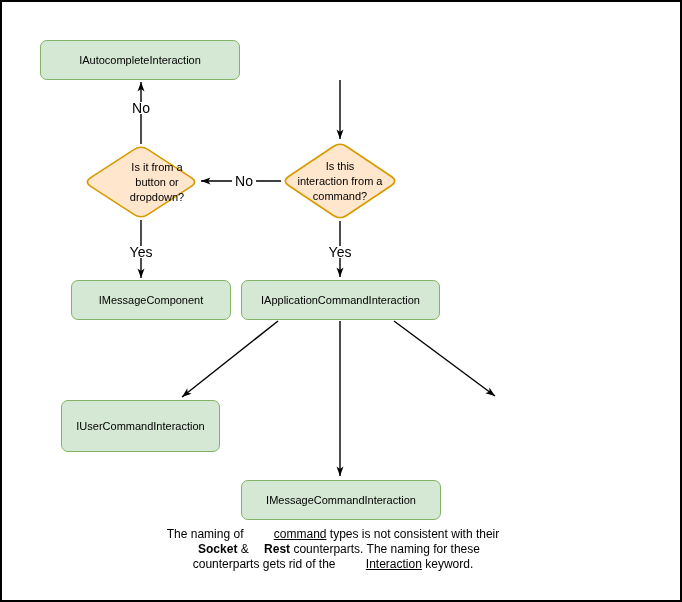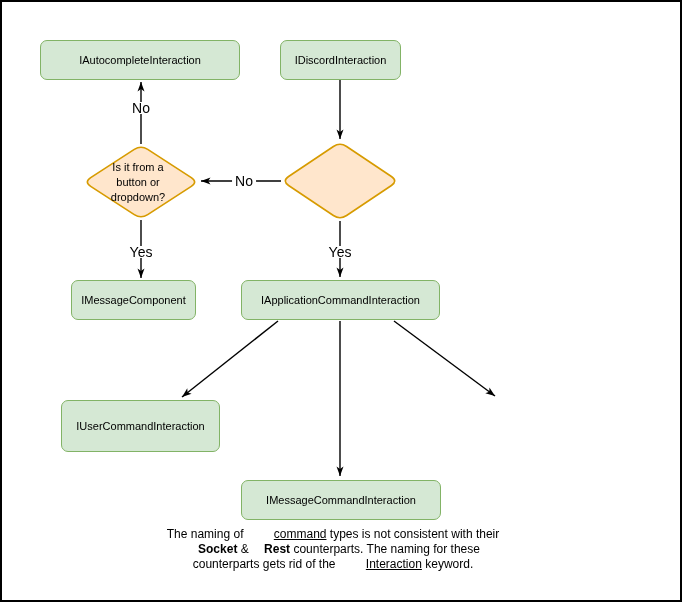--- a/index.html
+++ b/index.html
@@ -101,39 +101,39 @@
     <line class="edge" x1="340" y1="321" x2="340" y2="476" marker-end="url(#arrowhead)"></line>
     <line class="edge" x1="394" y1="321" x2="495" y2="396" marker-end="url(#arrowhead)"></line>
 
     <path class="decision-shape" d="M134.3,149.4 Q141,145 147.7,149.4 L191.3,177.6 Q198,182 191.3,186.4 L147.7,214.6 Q141,219 134.3,214.6 L90.7,186.4 Q84,182 90.7,177.6 Z"></path>
     <path class="decision-shape" d="M333.4,146.5 Q340,142 346.6,146.5 L391.4,176.5 Q398,181 391.4,185.5 L346.6,215.5 Q340,220 333.4,215.5 L288.6,185.5 Q282,181 288.6,176.5 Z"></path>
   </svg>
 
   <div class="node" style="left:40px;  top:40px;  width:200px; height:40px;">
     <span>IAutocompleteInteraction</span>
   </div>
-  <div class="node" style="left:280px; top:40px;  width:121px; height:40px;">
-    <span>IDiscordInteraction</span>
-  </div>
-  <div class="node" style="left:71px;  top:280px; width:125px; height:40px;">
+  <div class="node" style="left:71px;  top:280px; width:160px; height:40px;">
     <span>IMessageComponent</span>
   </div>
   <div class="node" style="left:241px; top:280px; width:199px; height:40px;">
     <span>IApplicationCommandInteraction</span>
   </div>
   <div class="node" style="left:61px;  top:400px; width:159px; height:52px;">
     <span>IUserCommandInteraction</span>
   </div>
   <div class="node" style="left:241px; top:480px; width:200px; height:40px;align-items:center;">
     <span>IMessageCommandInteraction</span>
   </div>
 
-  <div class="decision-label" style="left:138px; top:182px;">Is it from a
+  <div class="decision-label" style="left:157px; top:182px;">Is it from a
 button or
 dropdown?</div>
+  <div class="decision-label" style="left:340px; top:181px;">Is this
+interaction from a
+command?</div>
 
   <div class="edge-label" style="left:141px; top:108px;">No</div>
   <div class="edge-label" style="left:244px; top:181px;">No</div>
   <div class="edge-label" style="left:141px; top:252px;">Yes</div>
   <div class="edge-label" style="left:340px; top:252px;">Yes</div>
 
   <div class="caption"><span>The naming of </span><span class="u">command</span><span> types is not consistent with their
 </span><span class="b">Socket</span><span> &amp; </span><span class="b">Rest</span><span> counterparts. The naming for these
 counterparts gets rid of the </span><span class="u">Interaction</span><span> keyword.</span></div>
 

